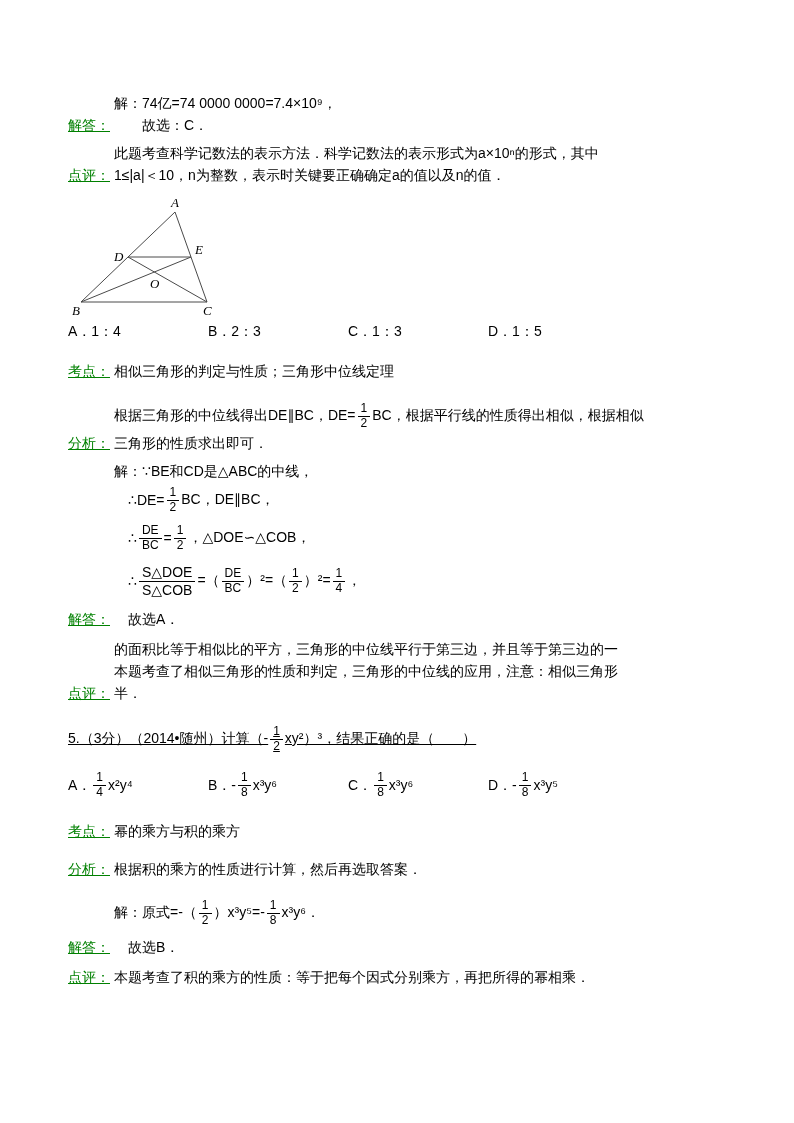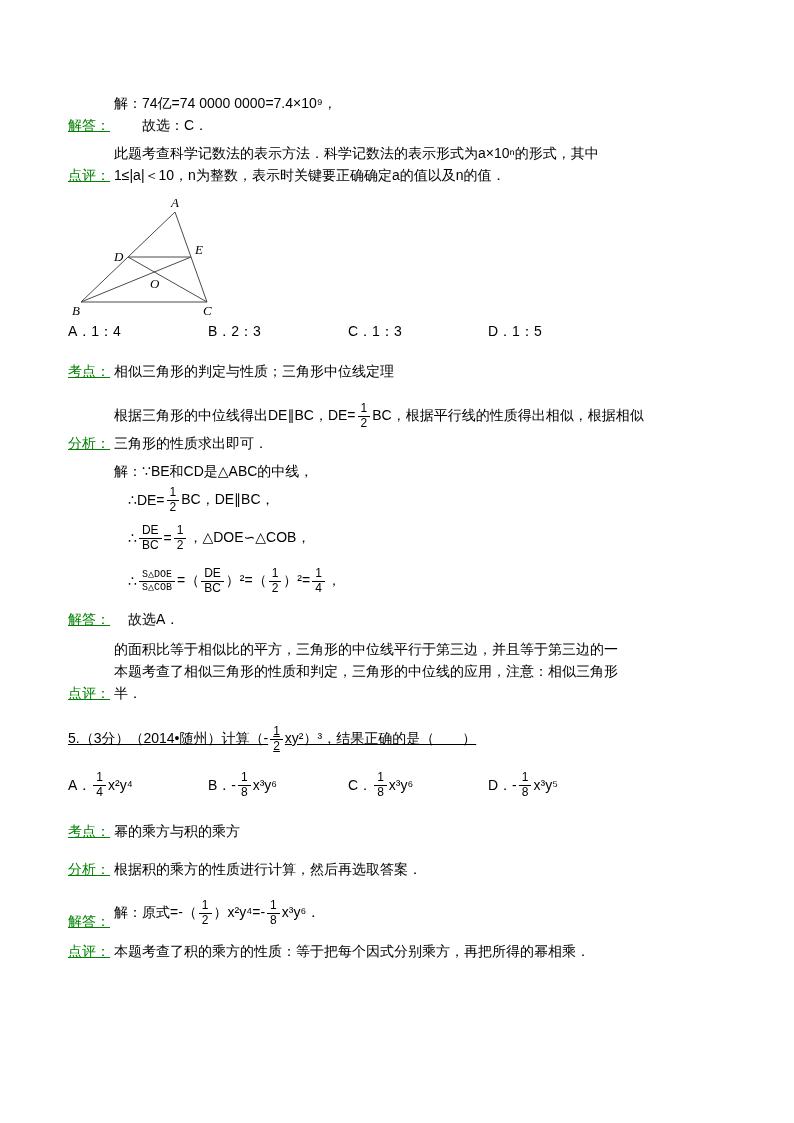--- a/index.html
+++ b/index.html
@@ -30,21 +30,21 @@
   .h38 { height: 38px; } .h40 { height: 40px; } .h46 { height: 46px; }
   .ind { padding-left: 14px; }
   .ind2 { padding-left: 28px; }
 
   .frac {
     display: inline-block; text-align: center; vertical-align: middle;
     margin: 0 2px; font-size: 12px; line-height: 1.15;
   }
   .frac .num { display: block; border-bottom: 1px solid #000; padding: 0 3px; }
   .frac .den { display: block; padding: 0 3px; }
-  .frac.sfrac { font-size: 10px; font-family: Liberation Mono, monospace; }
+  .frac.sfrac { font-size: 14px; }
   .sub { font-size: 10px; vertical-align: sub; }
 
   .options { display: flex; line-height: 22px; margin: 0; }
   .options .opt { width: 140px; white-space: nowrap; }
   .options.moptions { align-items: center; }
   .options .optm { width: 140px; display: flex; align-items: center; white-space: nowrap; }
 
   .figure { display: block; margin: 2px 0 2px 2px; }
   .figure text {
     font-family: "Liberation Serif", "DejaVu Serif", serif;
@@ -242,27 +242,28 @@
 
   <div class="block mb8">
     <span class="label pt8">解答：</span>
     <div class="body">
       <div class="mline h38">
         <span>解：原式=-（</span>
           <span class="frac">
             <span class="num">1</span>
             <span class="den">2</span>
           </span>
-          <span>）x²y⁴=-</span>
+          <span>）x³y⁵=-</span>
           <span class="frac">
             <span class="num">1</span>
             <span class="den">8</span>
           </span>
           <span>x³y⁶．</span>
       </div>
+      <div class="line ind mt4">故选B．</div>
     </div>
   </div>
 
   <div class="block">
     <span class="label">点评：</span>
     <div class="body">
       <div class="line">本题考查了积的乘方的性质：等于把每个因式分别乘方，再把所得的幂相乘．</div>
     </div>
   </div>
 

